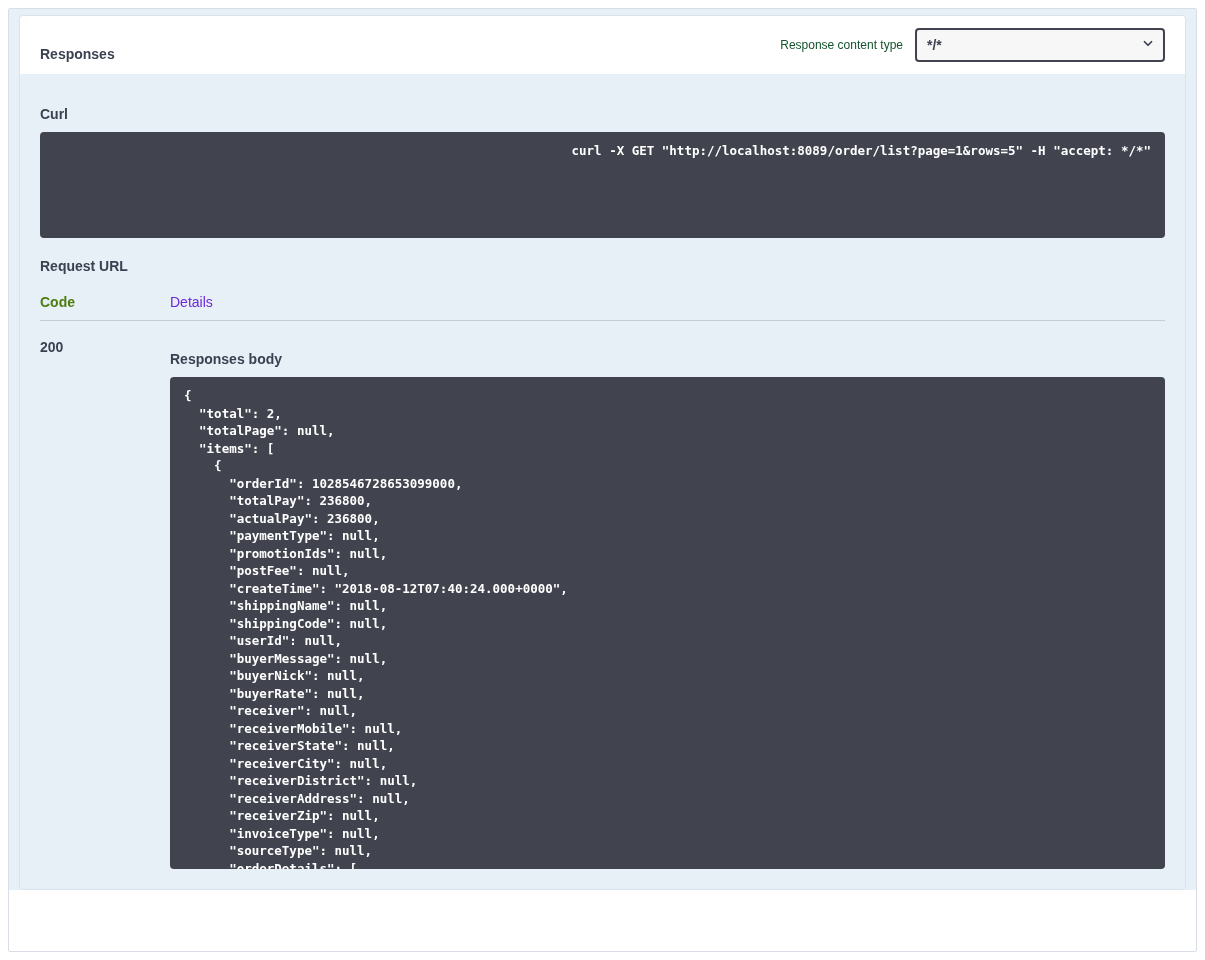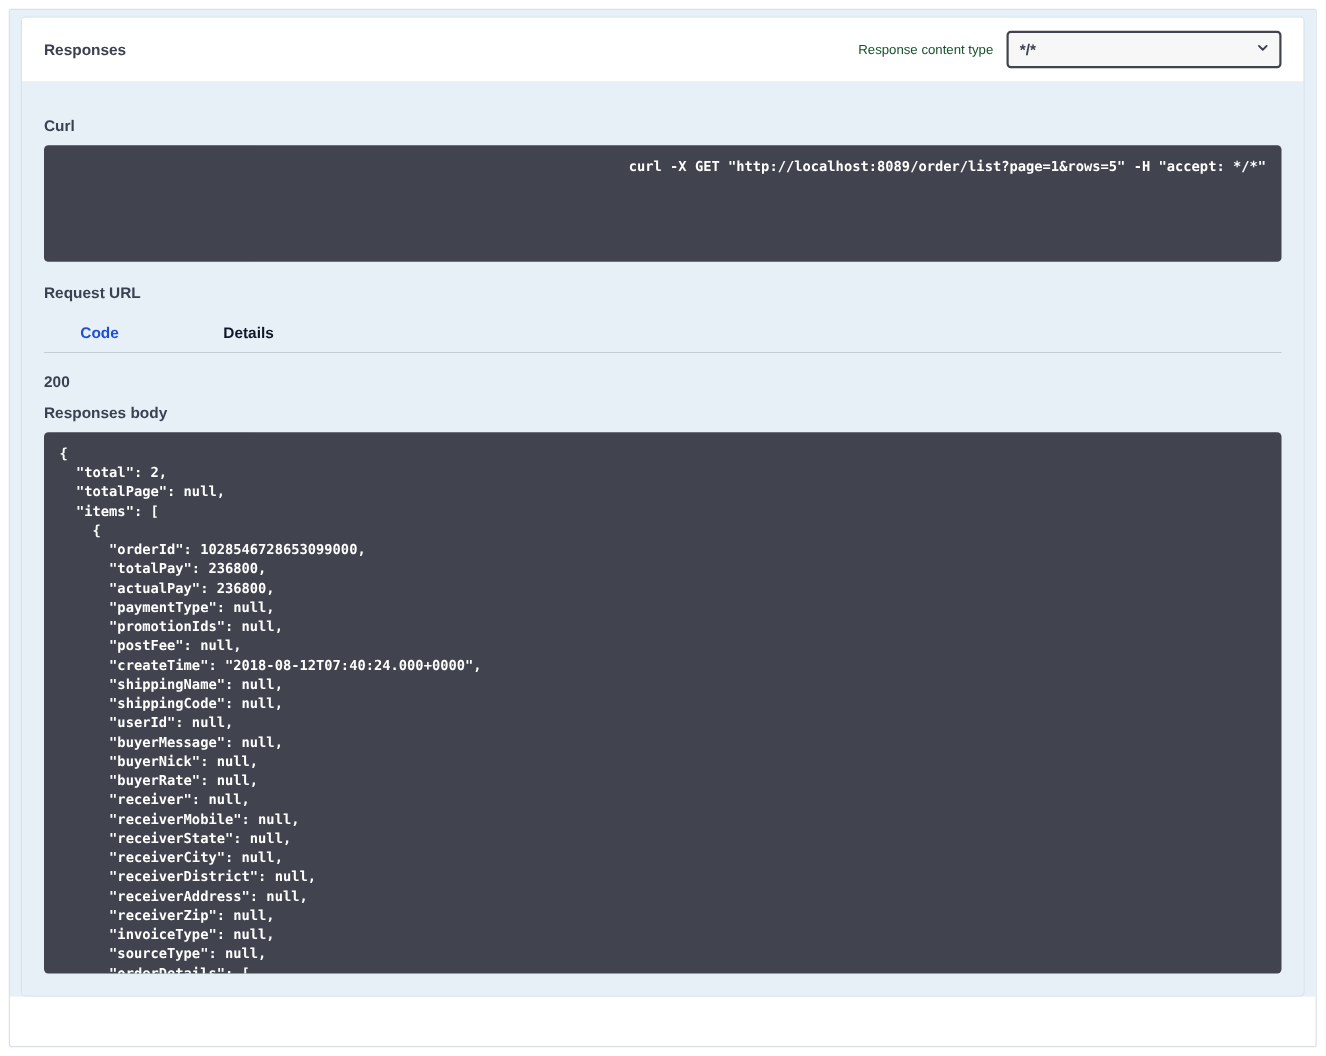--- a/index.html
+++ b/index.html
@@ -21,21 +21,21 @@
       padding: 6px 10px 0 10px;
     }
     .panel-wrap {
       border: 1px solid #d8e3ed;
       border-top: 1px solid #d8e3ed;
       border-radius: 4px;
       overflow: hidden;
     }
     .section-header {
       display: flex;
-      align-items: center;
+      align-items: flex-end;
       justify-content: space-between;
       padding: 12px 20px;
       background: #ffffff;
     }
     .section-header h4 {
       font-size: 14px;
       font-weight: 700;
       color: #3b4151;
     }
     .content-type-wrap {
@@ -109,33 +109,31 @@
     }
     .table-head {
       display: flex;
       border-bottom: 1px solid rgba(59,65,81,.2);
       padding: 10px 0;
     }
     .col-code {
       width: 130px;
       font-size: 14px;
       font-weight: 700;
-      color: #1d4ed8;
-      margin-left: 33px;
+      color: #4d7c0f;
     }
     .col-details {
       flex: 1;
       font-size: 14px;
-      font-weight: 700;
-      color: #0f172a;
+      font-weight: 400;
+      color: #6d28d9;
     }
     .table-row {
       display: flex;
       padding-top: 18px;
-      flex-direction: column;
     }
     .code-val {
       width: 130px;
       font-size: 14px;
       font-weight: 600;
       color: #3b4151;
     }
     .details-cell {
       flex: 1;
     }

